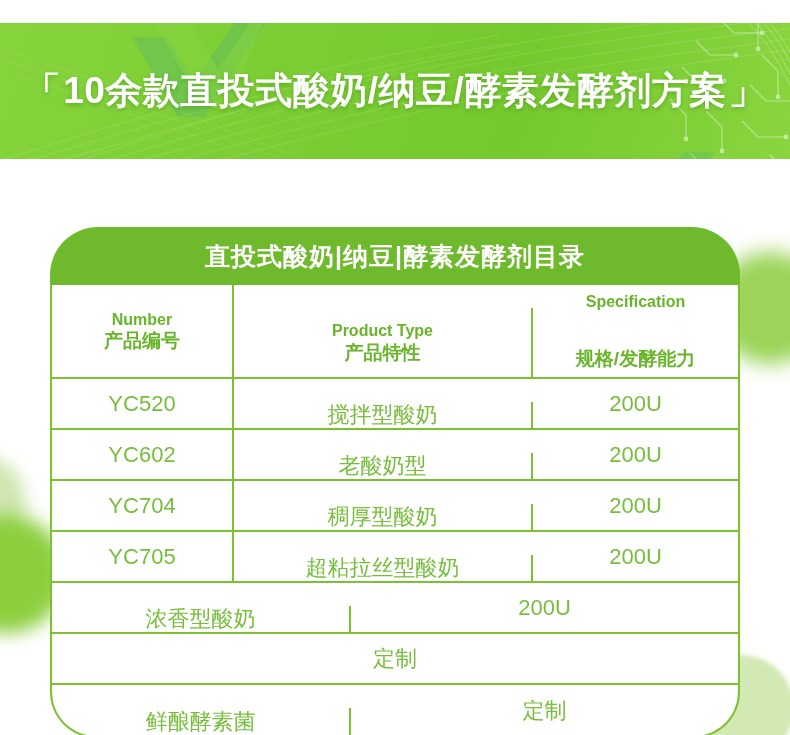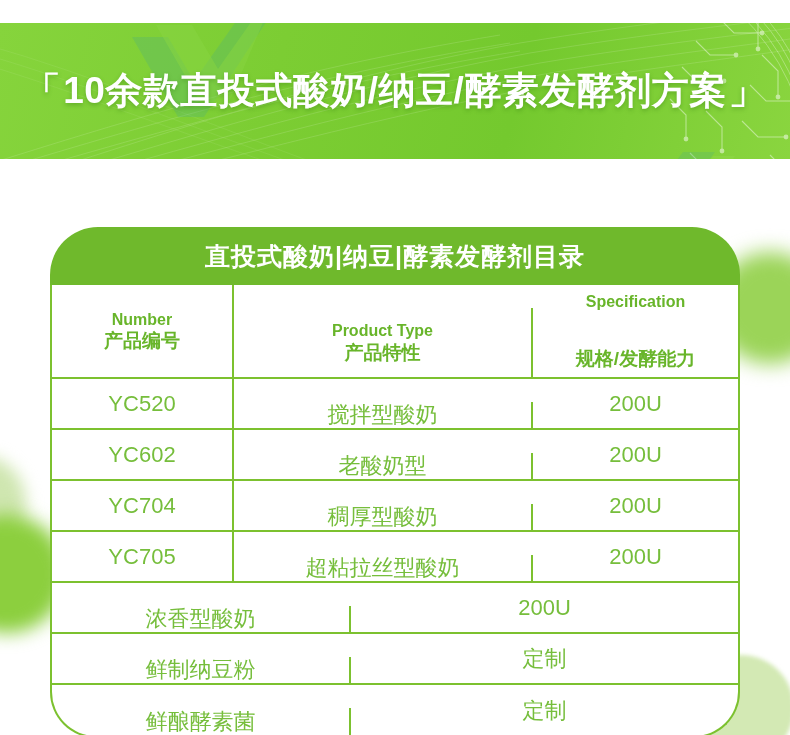--- a/index.html
+++ b/index.html
@@ -280,21 +280,20 @@
         <div class="tcell c2">超粘拉丝型酸奶</div>
         <div class="tcell c3">200U</div>
       </div>
 
       <div class="trow data-row">
         <div class="tcell c2">浓香型酸奶</div>
         <div class="tcell c3">200U</div>
       </div>
 
       <div class="trow data-row">
-        <div class="tcell c2">鲜制纳豆粉</div>
         <div class="tcell c3">定制</div>
       </div>
 
       <div class="trow data-row">
         <div class="tcell c2">鲜酿酵素菌</div>
         <div class="tcell c3">定制</div>
       </div>
 
     </div>
   </div>

